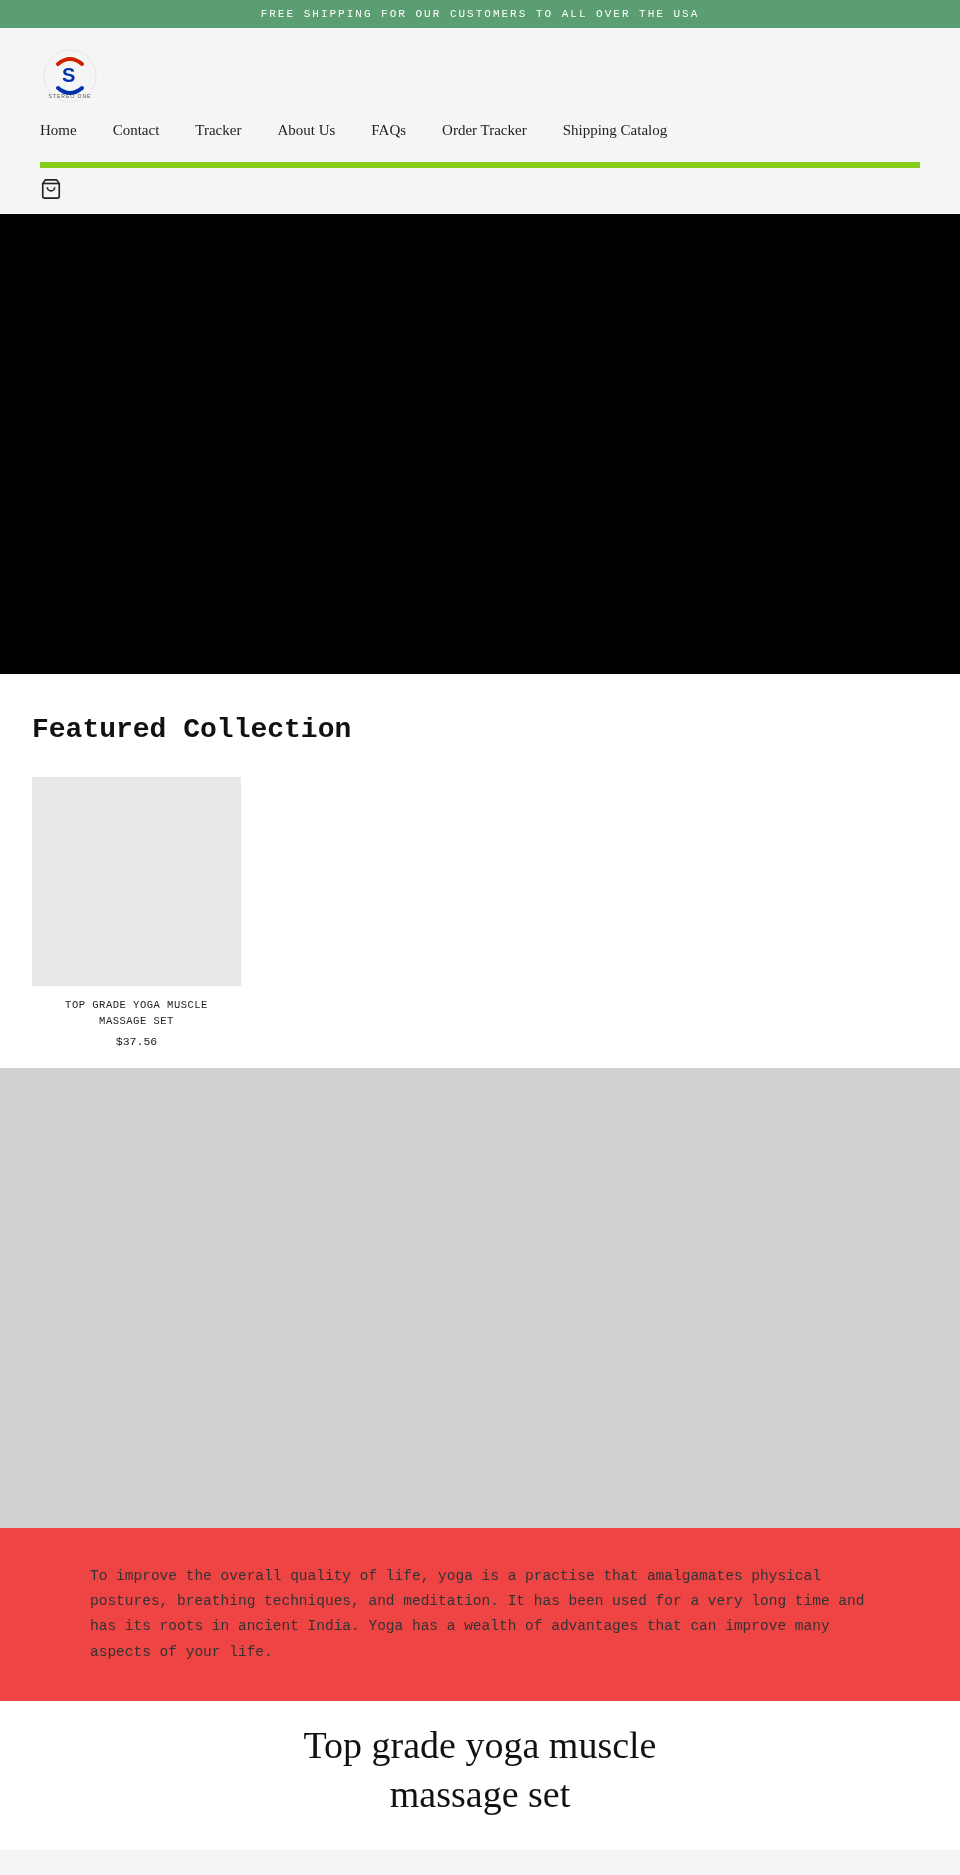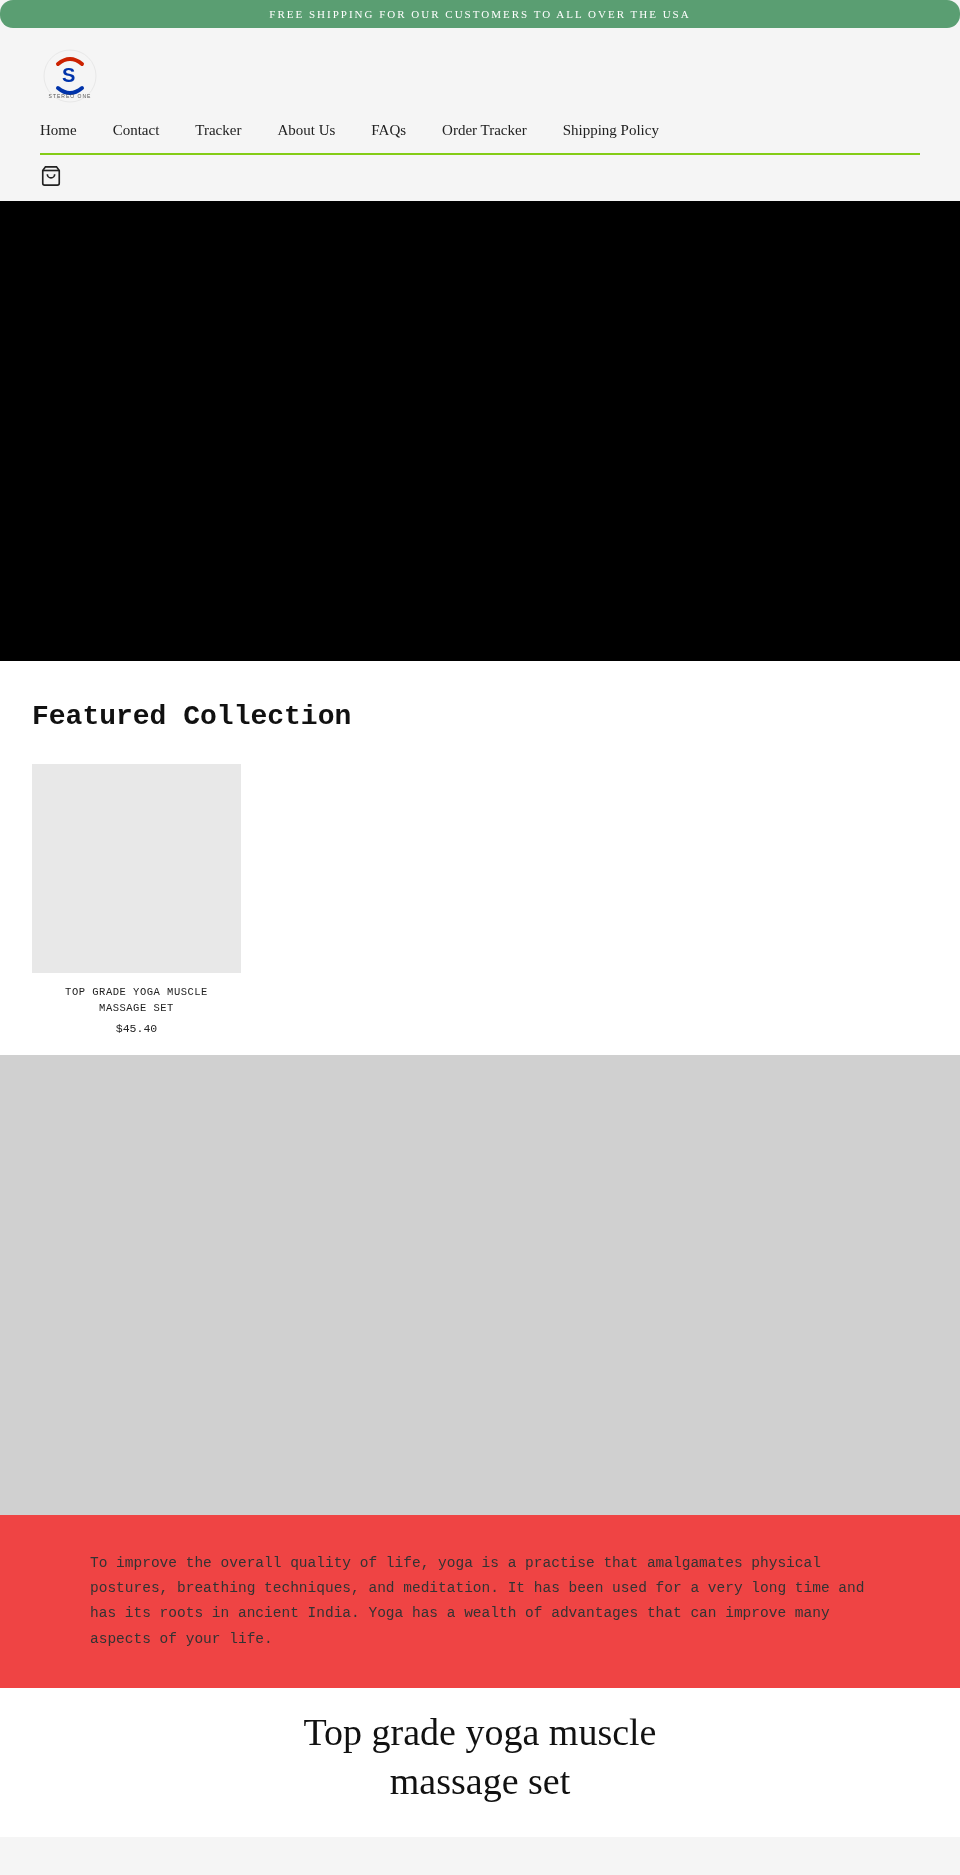--- a/index.html
+++ b/index.html
@@ -6,44 +6,43 @@
     body { font-family: Georgia, 'Times New Roman', serif; background: #f5f5f5; color: #222; width: 960px; }
 
     
     .announcement-bar {
       background: #5a9e72;
       color: #fff;
       text-align: center;
       padding: 8px 16px;
       font-size: 11px;
       letter-spacing: 2px;
-      font-family: Liberation Serif, serif;
-      border-radius: 13px;
+      font-family: Liberation Mono, monospace;
     }
 
     
     .header {
       background: #f5f5f5;
       padding: 18px 40px 0 40px;
     }
     .header-logo-row {
       display: flex;
       align-items: center;
       margin-bottom: 16px;
     }
     .logo-svg {
       width: 60px;
       height: 60px;
     }
     .nav {
       display: flex;
       align-items: center;
       gap: 36px;
-      padding-bottom: 14px;
-      border-bottom: 2px solid #84cc16;
+      padding-bottom: 23px;
+      border-bottom: 6px solid #84cc16;
       flex-wrap: wrap;
     }
     .nav a {
       font-size: 15px;
       color: #222;
       text-decoration: none;
       font-family: Georgia, serif;
       cursor: pointer;
     }
     .cart-row {
@@ -167,21 +166,21 @@
     </svg>
   </div>
 
   <nav class="nav">
     <a href="#">Home</a>
     <a href="#">Contact</a>
     <a href="#">Tracker</a>
     <a href="#">About Us</a>
     <a href="#">FAQs</a>
     <a href="#">Order Tracker</a>
-    <a href="#">Shipping Policy</a>
+    <a href="#">Shipping Catalog</a>
   </nav>
 
   <div class="cart-row">
     <span class="cart-icon-wrap">
       <svg class="cart-icon-svg" viewBox="0 0 24 24" fill="none" xmlns="http://www.w3.org/2000/svg">
         <path d="M6 2L3 6v14a2 2 0 002 2h14a2 2 0 002-2V6l-3-4z" stroke="#222" stroke-width="1.8" fill="none"></path>
         <line x1="3" y1="6" x2="21" y2="6" stroke="#222" stroke-width="1.8"></line>
         <path d="M16 10a4 4 0 01-8 0" stroke="#222" stroke-width="1.8" fill="none"></path>
       </svg>
     </span>
@@ -191,21 +190,21 @@
 <div class="hero"></div>
 
 <section class="featured-section">
   <h2 class="featured-title">Featured Collection</h2>
 
   <div class="products-grid">
 
     <div class="product-card">
       <div class="product-image-placeholder"></div>
       <div class="product-name">TOP GRADE YOGA MUSCLE<br>MASSAGE SET</div>
-      <div class="product-price">$45.40</div>
+      <div class="product-price">$37.56</div>
     </div>
 
 
 
 
   </div>
 </section>
 
 <div class="large-image-section"></div>
 

